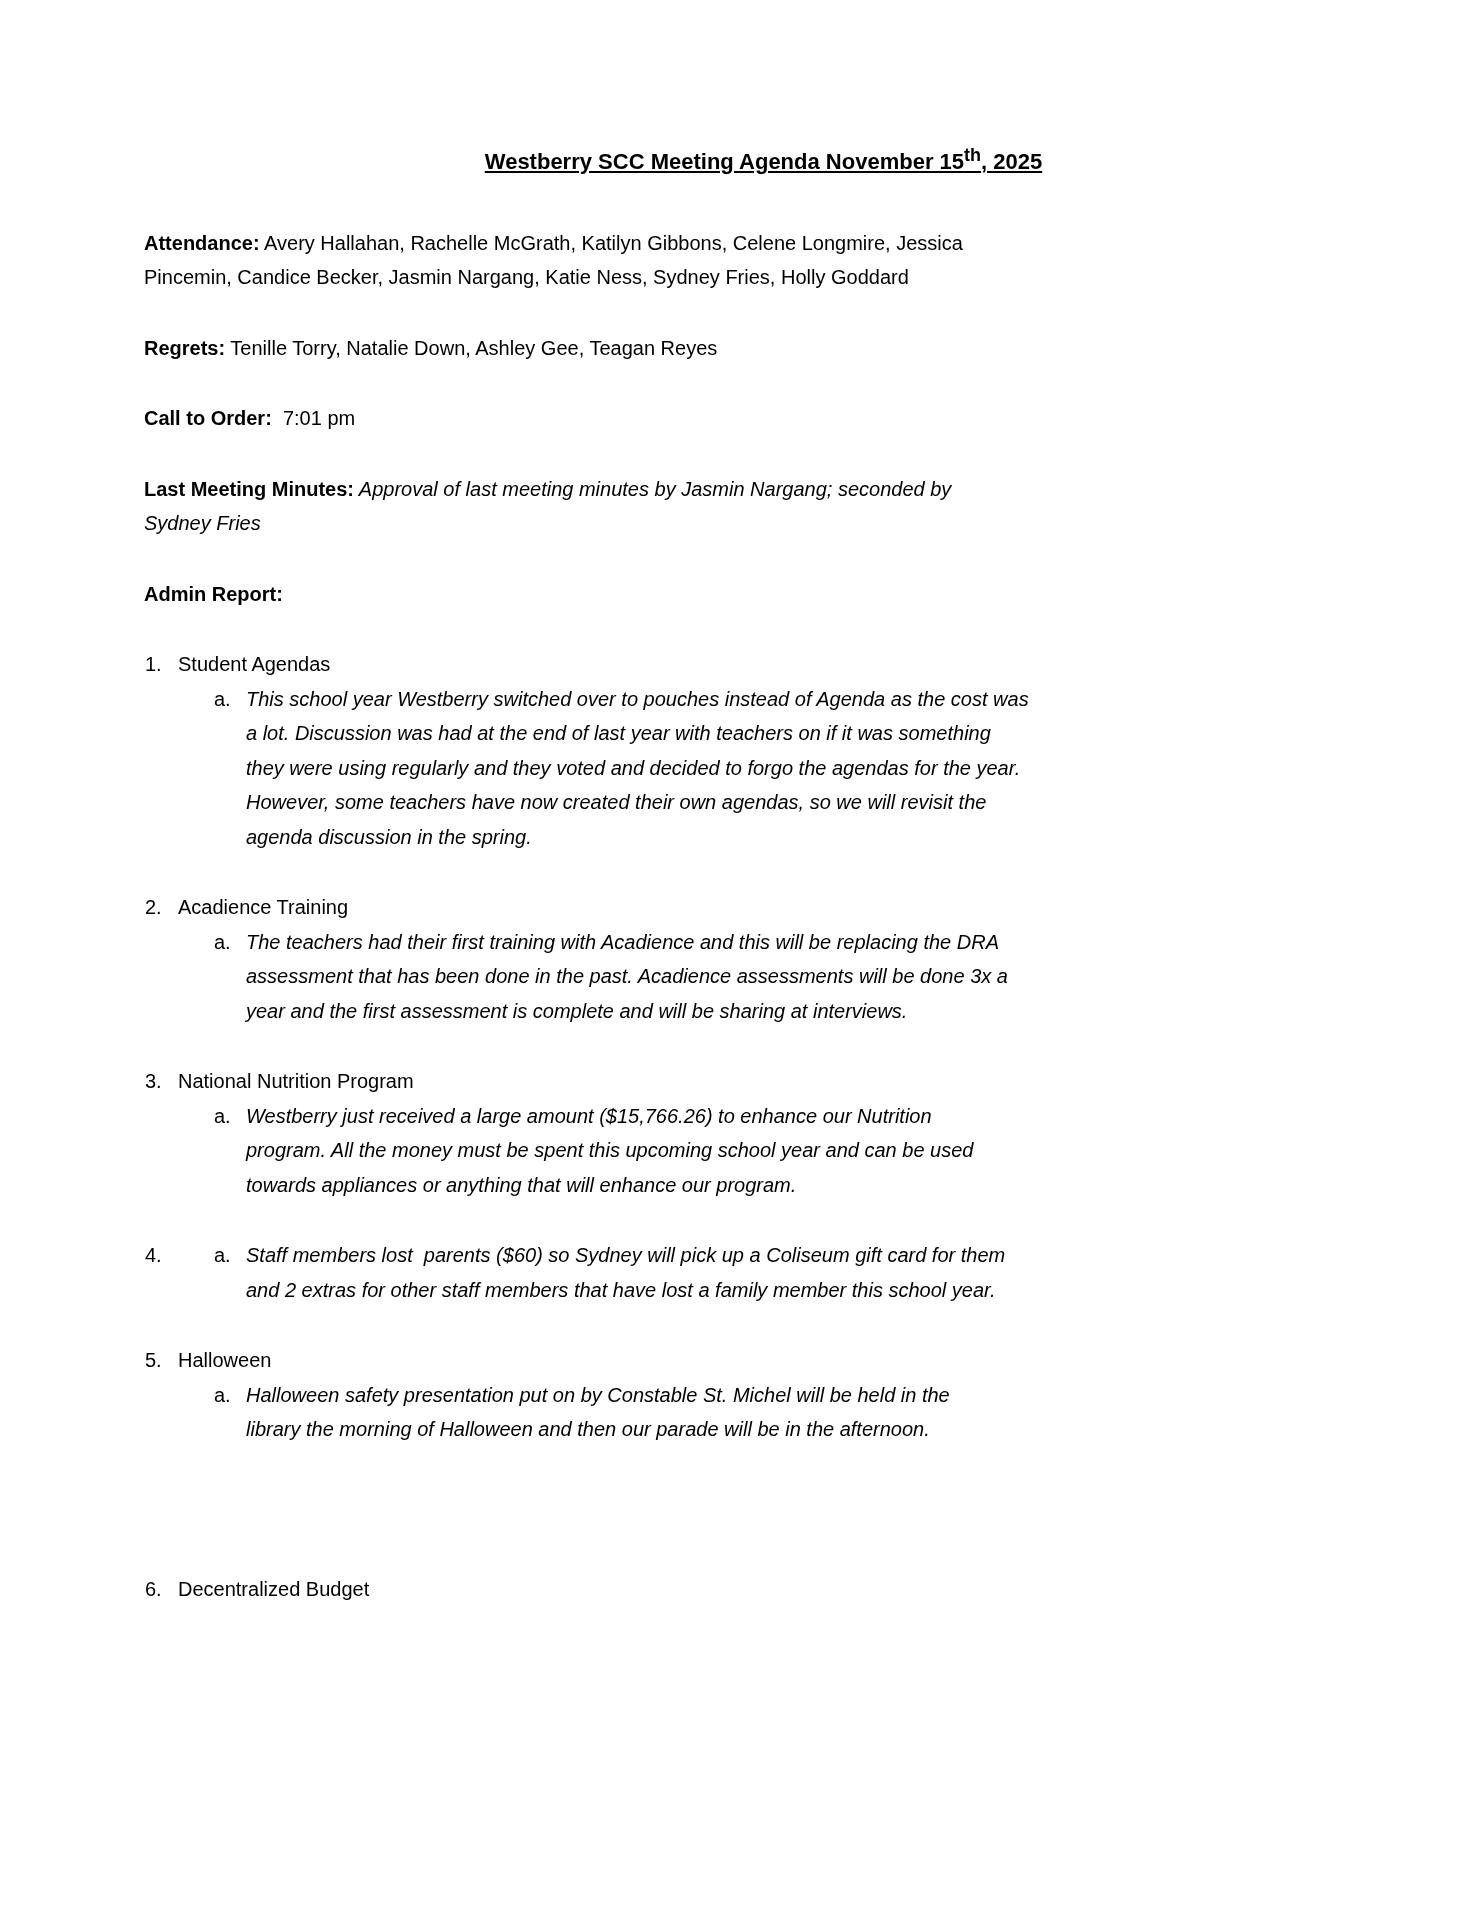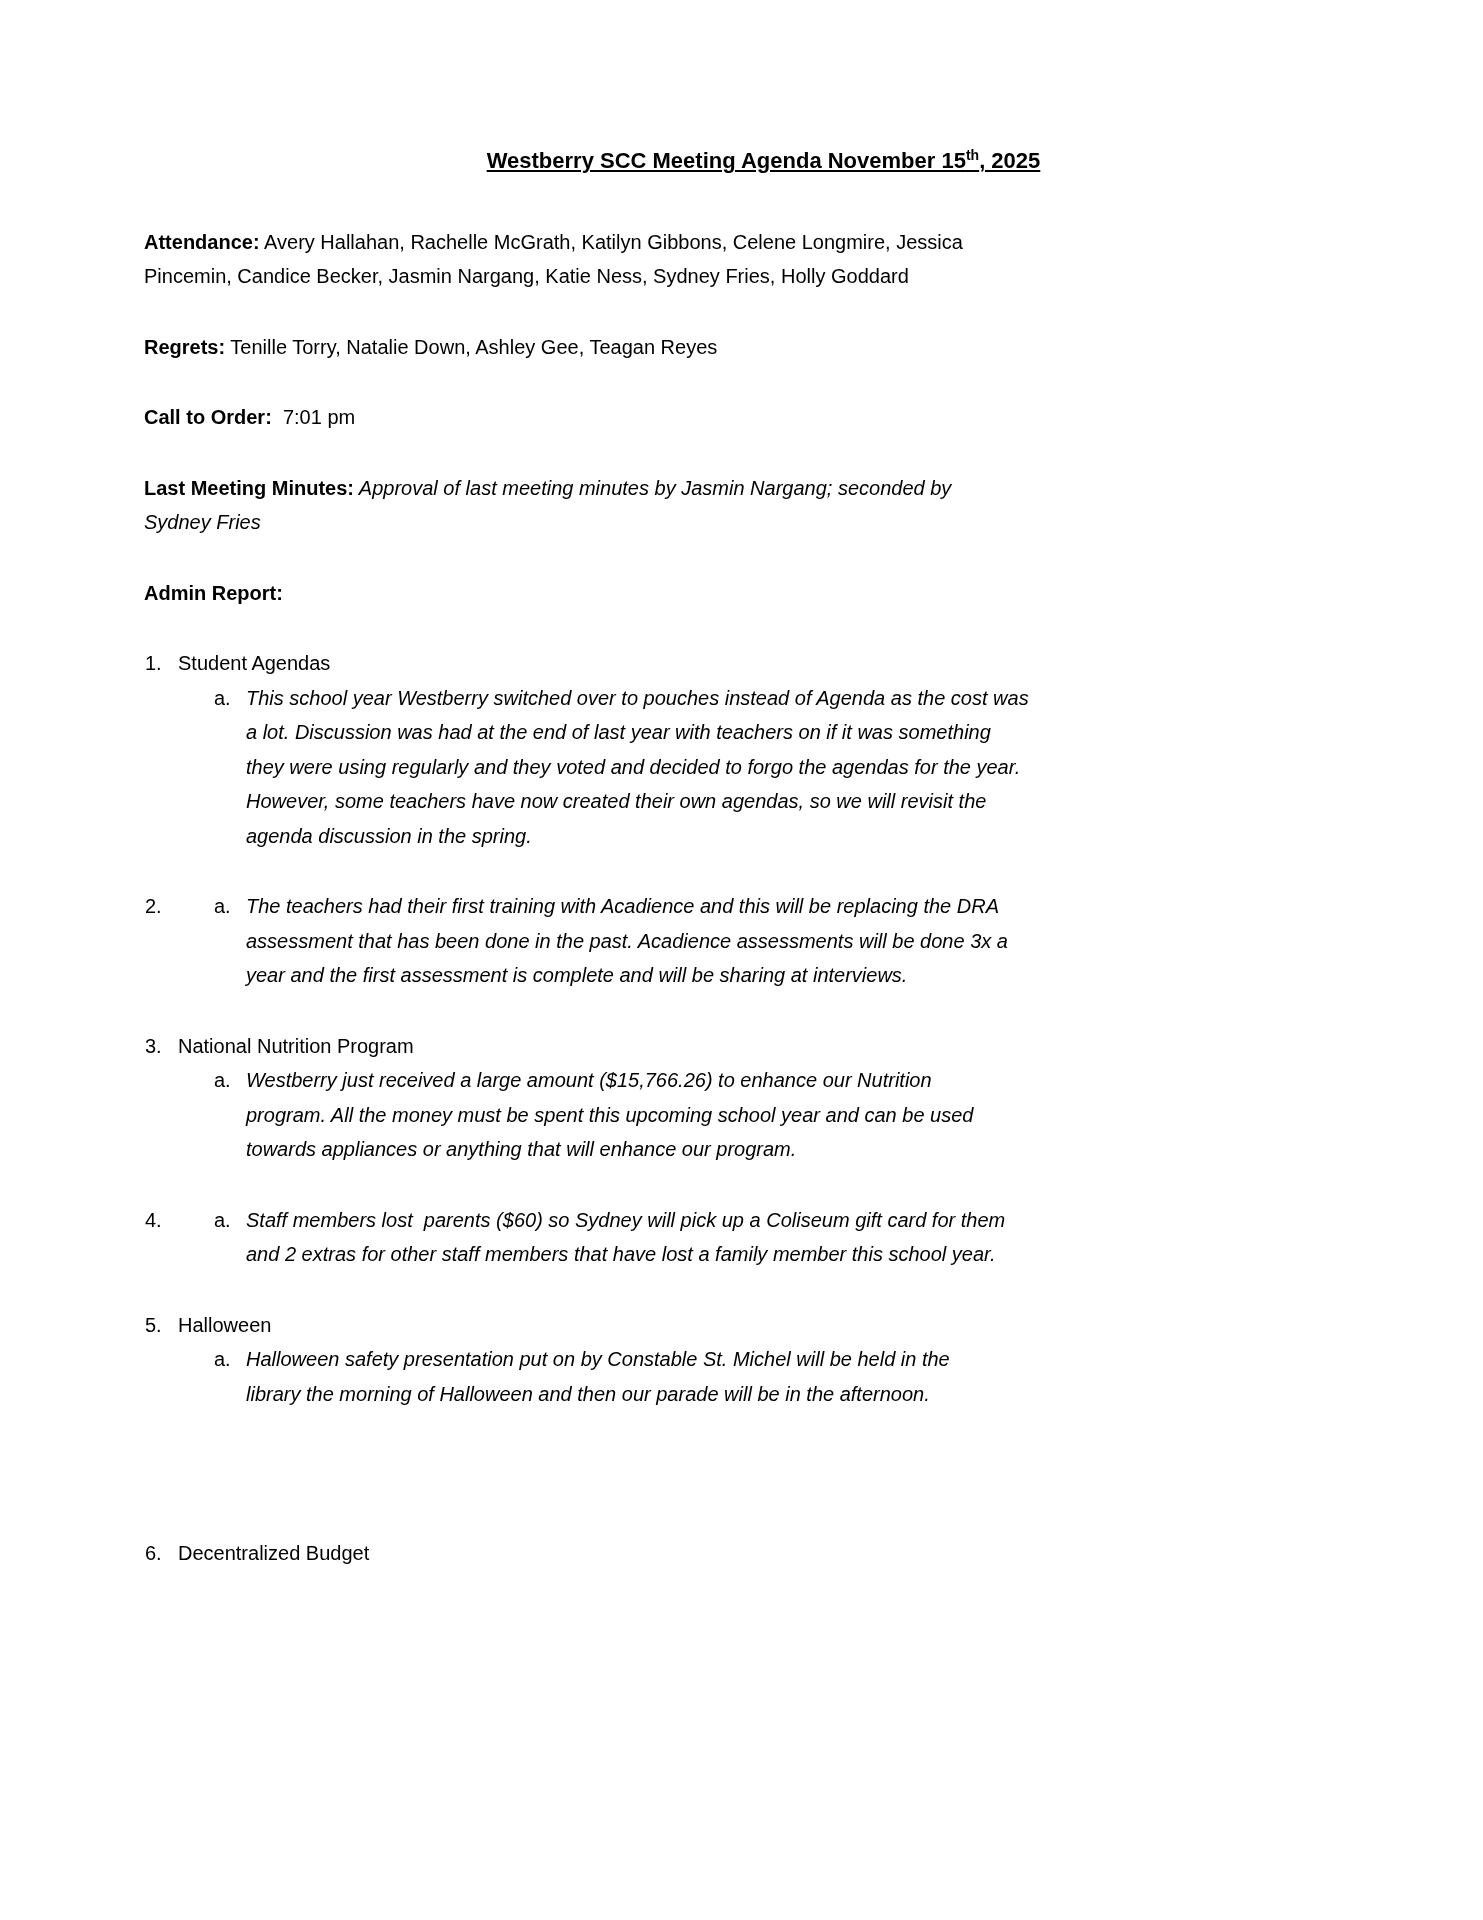--- a/index.html
+++ b/index.html
@@ -18,21 +18,21 @@
     padding: 138px 100px 0 144px;
     box-sizing: border-box;
   }
   .doc-title {
     text-align: center;
     font-weight: bold;
     font-size: 22px;
     margin: 0 0 46px 0;
   }
   .doc-title .title-inner { text-decoration: underline; }
-  .doc-title sup { font-size: 14px; }
+  .doc-title sup { font-size: 18px; }
   p.section {
     margin: 18px 0 36px 0;
     white-space: pre-wrap;
   }
   .label { font-weight: bold; }
   .italic { font-style: italic; }
   .num-item {
     position: relative;
     margin: 0 0 36px 0;
   }
@@ -90,20 +90,21 @@
       <span class="sub-text">This school year Westberry switched over to pouches instead of Agenda as the cost was
 a lot. Discussion was had at the end of last year with teachers on if it was something
 they were using regularly and they voted and decided to forgo the agendas for the year.
 However, some teachers have now created their own agendas, so we will revisit the
 agenda discussion in the spring.</span>
     </div>
   </div>
 
   <div class="num-item">
     <span class="num">2.</span>
+    <span class="num-title">Acadience Training</span>
     <div class="sub-item">
       <span class="sub-marker">a.</span>
       <span class="sub-text">The teachers had their first training with Acadience and this will be replacing the DRA
 assessment that has been done in the past. Acadience assessments will be done 3x a
 year and the first assessment is complete and will be sharing at interviews.</span>
     </div>
   </div>
 
   <div class="num-item">
     <span class="num">3.</span>

